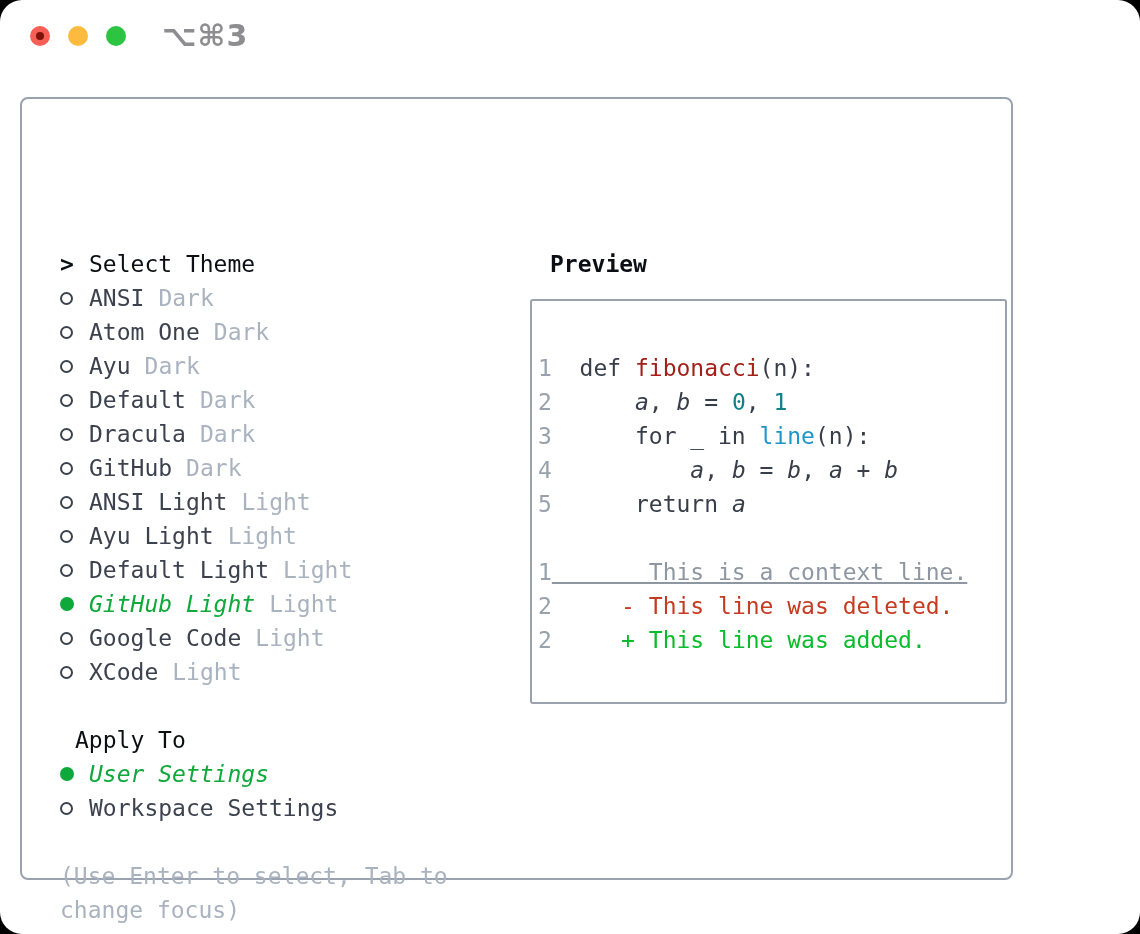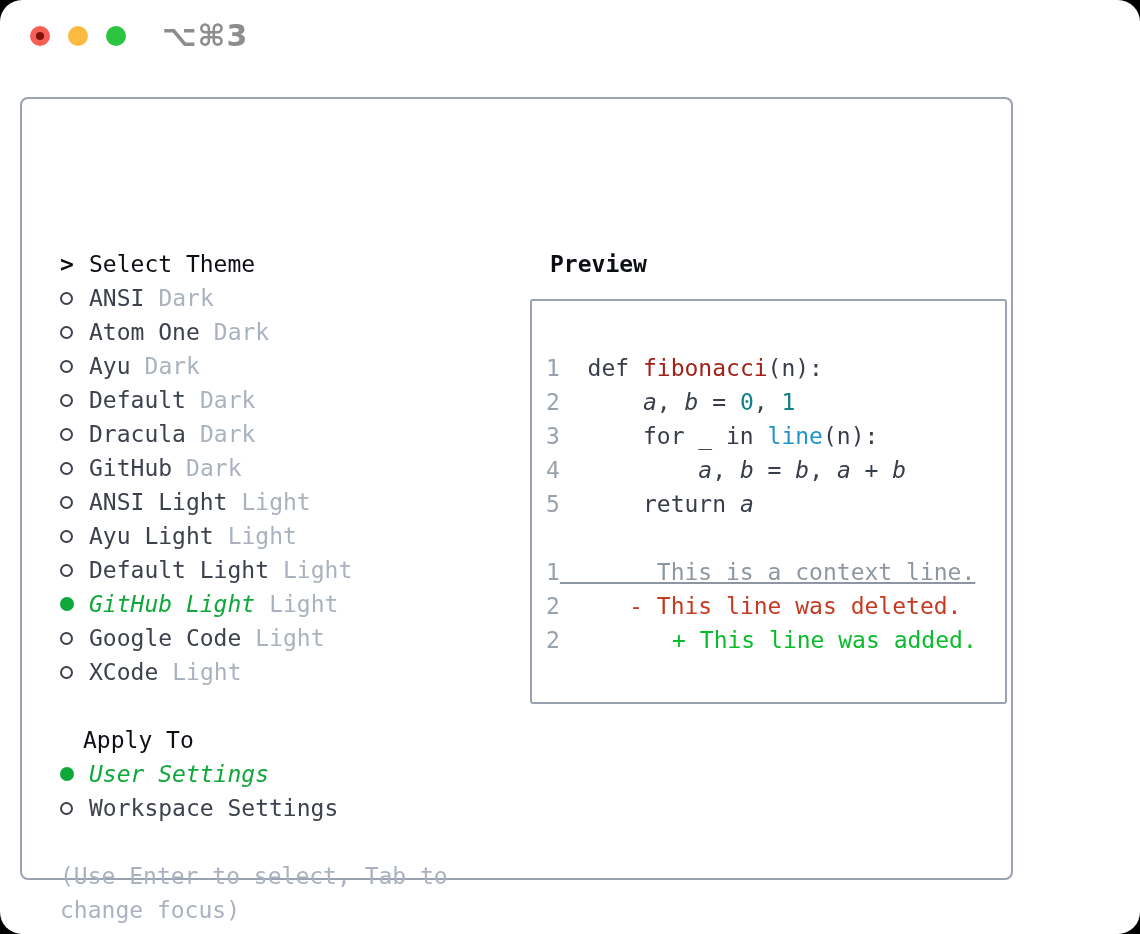--- a/index.html
+++ b/index.html
@@ -21,40 +21,40 @@
   .row{height:34px;display:flex;align-items:center;white-space:pre;}
   .marker{width:29px;flex:0 0 29px;display:flex;align-items:center;}
   .prompt{color:var(--heading);font-weight:bold;}
   .h-bold{color:var(--heading);font-weight:normal;}
   .radio{display:inline-block;width:13px;height:13px;border-radius:50%;
          border:2px solid var(--item);box-sizing:border-box;}
   .radio.sel{width:14px;height:14px;border:none;background:var(--selected);}
   .t-name{color:var(--item);}
   .t-tag{color:var(--tag);margin-left:14px;}
   .row.selected .t-name{color:var(--selected);font-style:italic;}
-  .apply-h{color:var(--heading);margin-left:23px;}
+  .apply-h{color:var(--heading);margin-left:15px;}
   .help{color:var(--help);}
   .blank{pointer-events:none;}
   #theme-items,#apply-items{display:contents;}
   
   .preview-h{position:absolute;left:528px;top:148px;height:34px;line-height:34px;
              color:var(--heading);font-weight:bold;}
   .preview-box{position:absolute;left:508px;top:200px;width:477px;height:405px;box-sizing:border-box;
                border:2px solid var(--border);border-radius:3px;background:#fff;}
-  #code-lines{position:absolute;left:14px;top:50px;}
+  #code-lines{position:absolute;left:6px;top:50px;}
   .code-line{height:34px;line-height:34px;white-space:pre;}
   .linenum{color:var(--linenum);}
   .seg-code{color:var(--code);}
   .seg-func{color:var(--func);}
   .seg-num{color:var(--num);}
   .seg-call{color:var(--call);}
   .seg-var{color:var(--code);font-style:italic;}
   .seg-context{color:var(--context);text-decoration:underline;}
   .seg-deleted{color:var(--deleted);}
-  .seg-added{color:var(--added);margin-left:43px;}
+  .seg-added{color:var(--added);}
 </style>
 </head>
 <body>
 
 <div class="window">
 
   <div class="tl tl-close">
     <span class="tl-dot"></span>
   </div>
   <div class="tl tl-min"></div>

